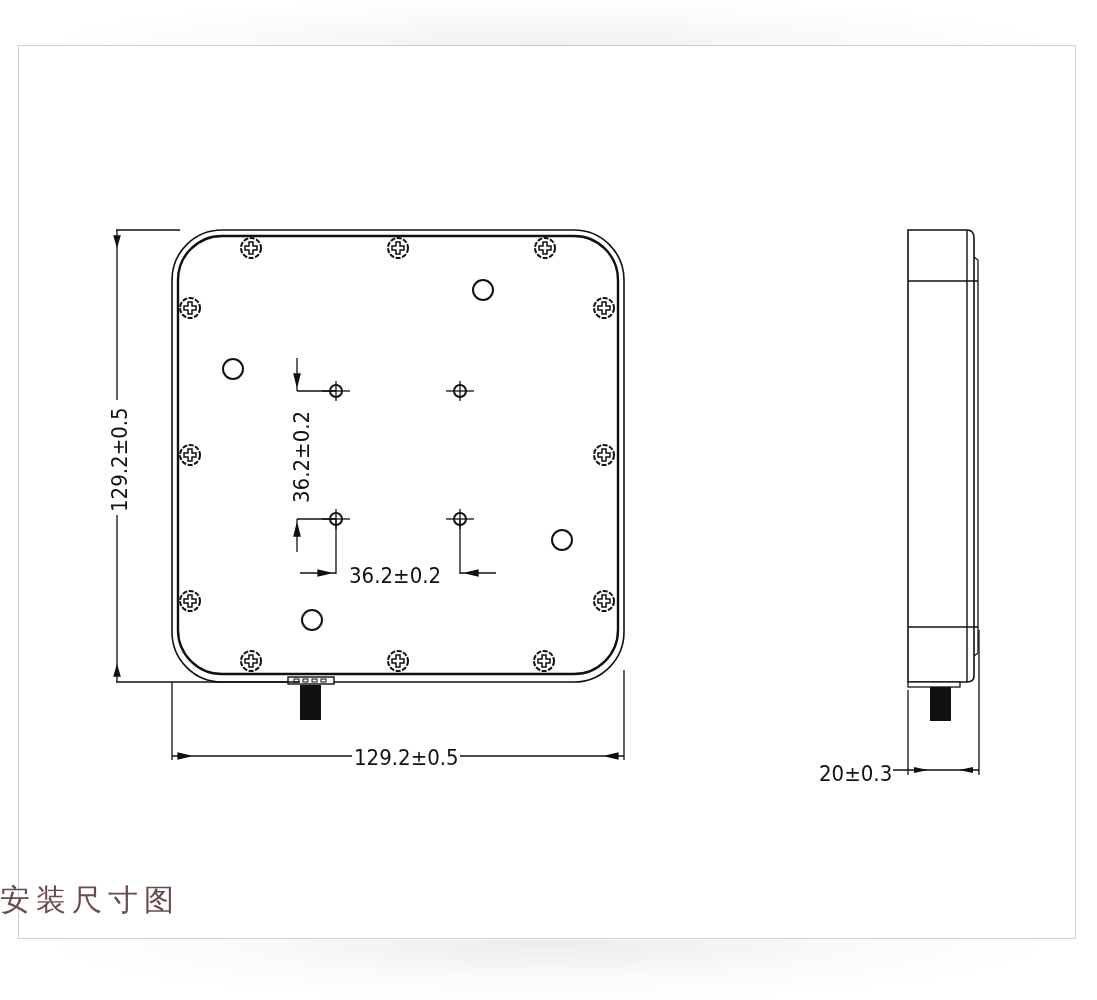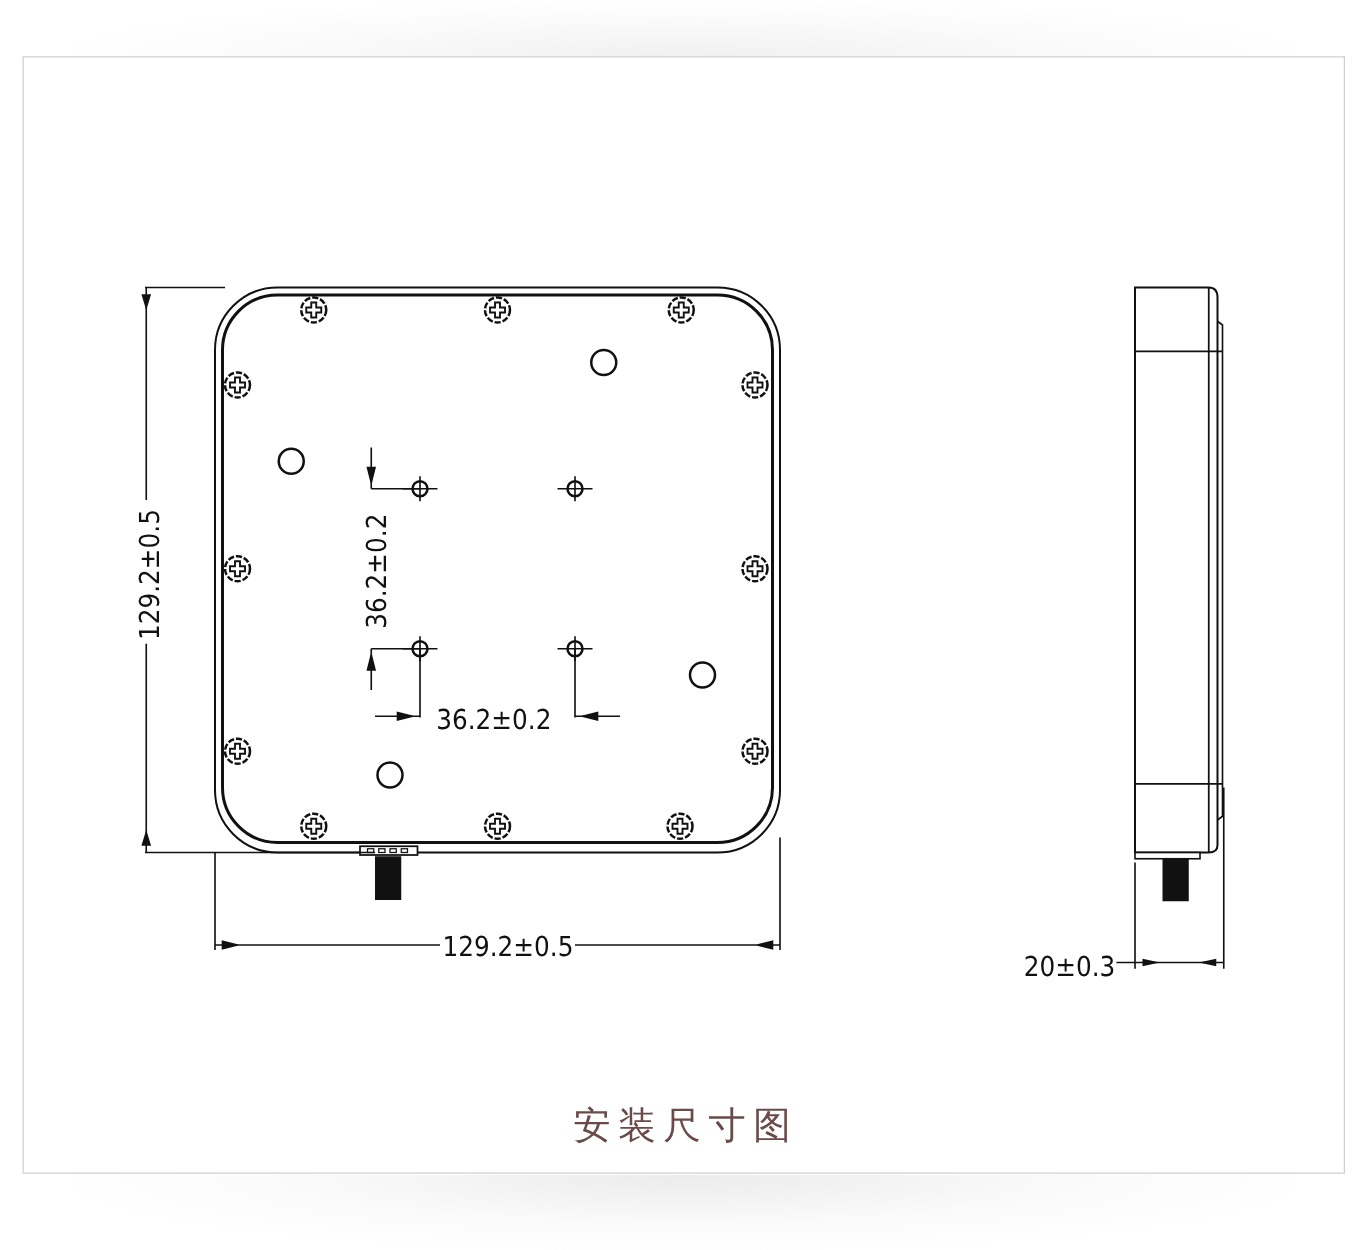--- a/index.html
+++ b/index.html
@@ -19,21 +19,21 @@
   .card {
     position: absolute; left: 18px; top: 45px; width: 1058px; height: 894px;
     border: 1px solid #cfcfcf; background: #ffffff; box-sizing: border-box;
   }
   svg.drawing { position: absolute; left: 0; top: 0; }
   .dim-text {
     font-family: "DejaVu Sans", sans-serif; font-size: 22px; fill: #111;
     font-stretch: condensed;
   }
   .caption {
-    position: absolute; left: 0; width: 1097px; top: 880px; text-align: center;
+    position: absolute; left: 0; width: 1097px; top: 880px; text-align: left;
     font-family: "DejaVu Sans", sans-serif; font-size: 30px; letter-spacing: 6px;
     color: #6b4a4a;
   }
 </style>
 </head>
 <body>
 
 <div class="shadow-top"></div>
 <div class="shadow-bottom"></div>
 <div class="card"></div>

